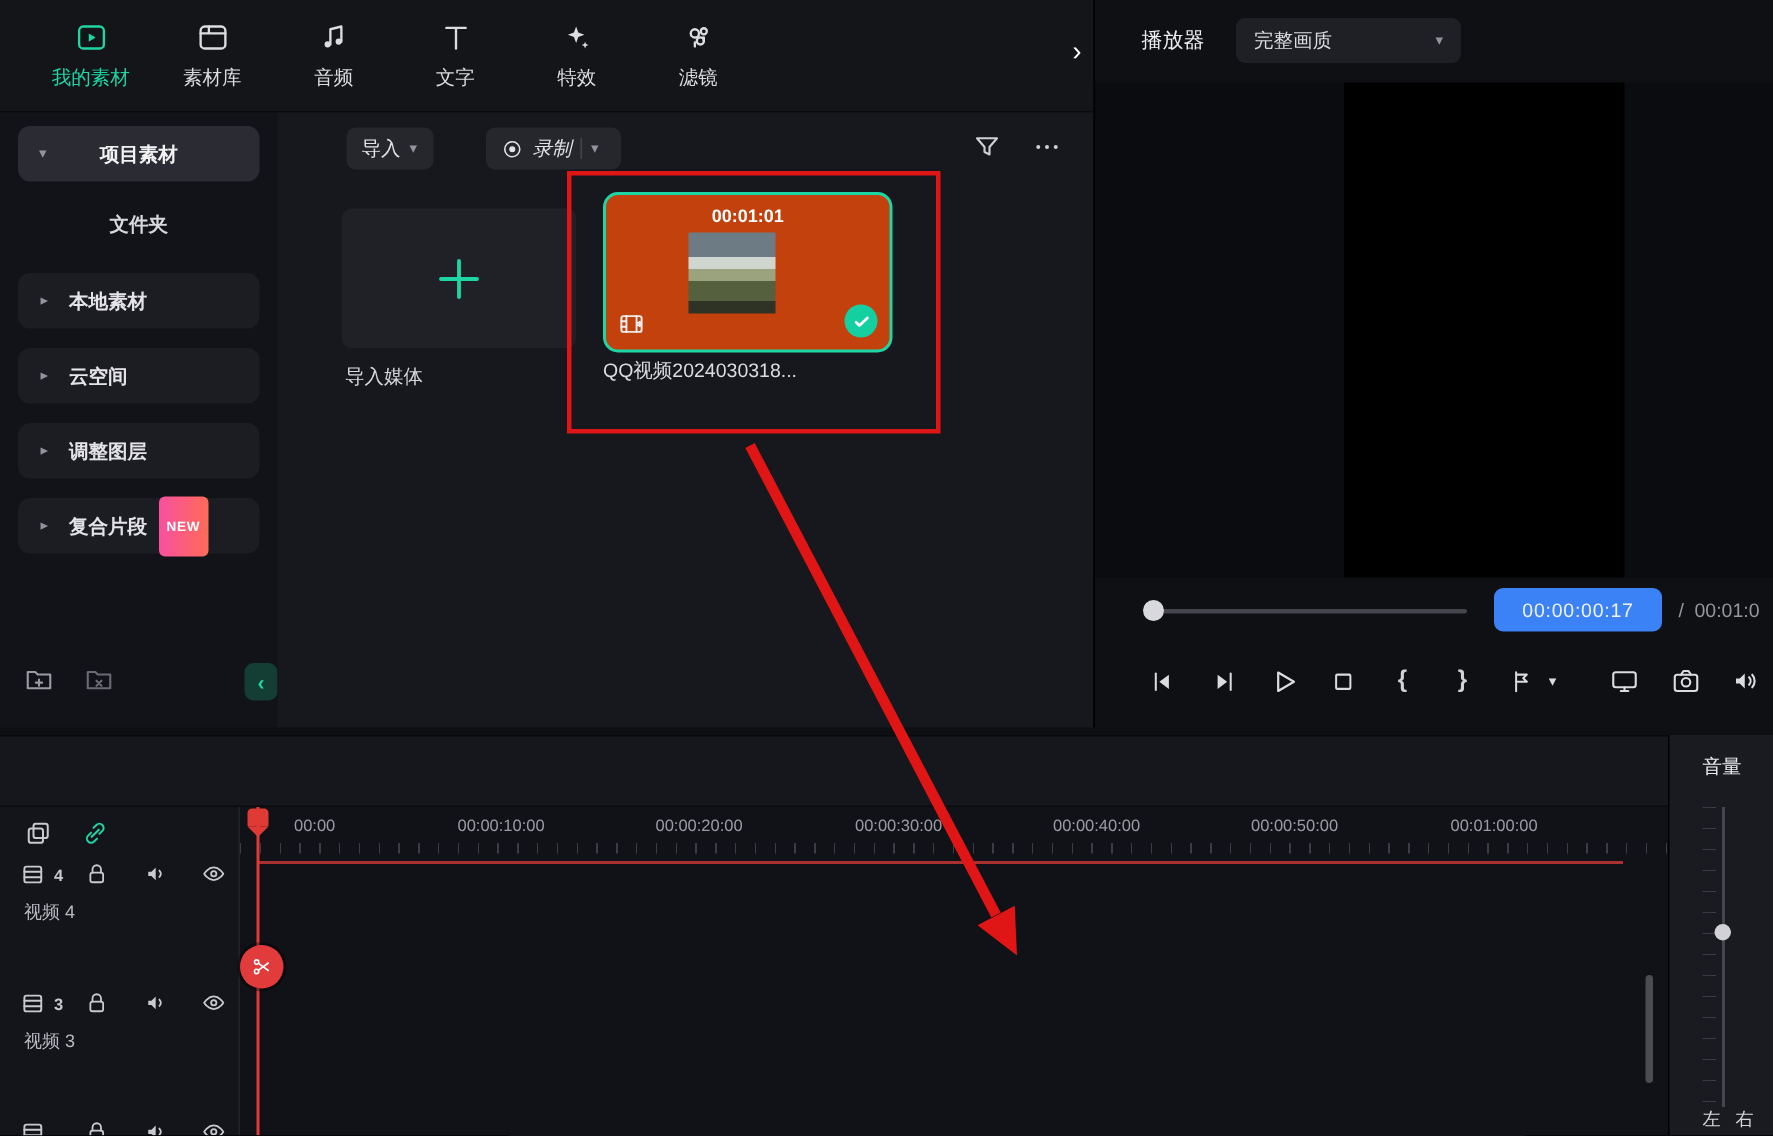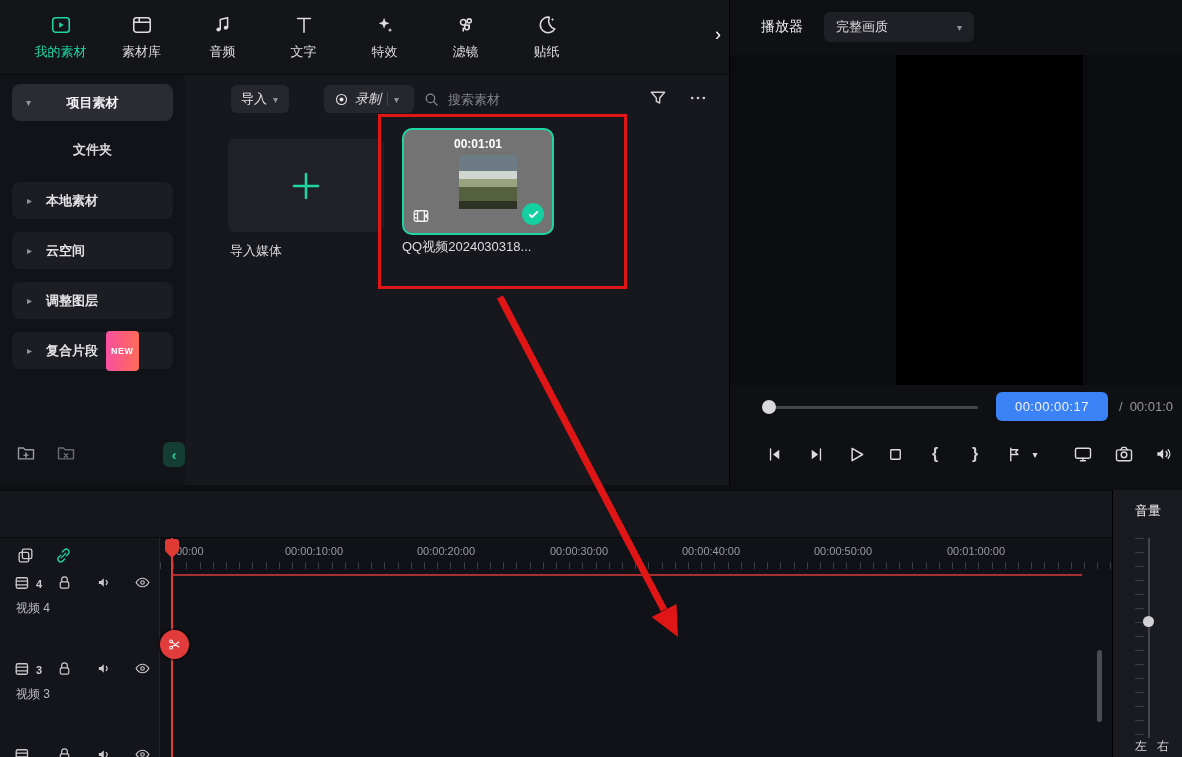--- a/index.html
+++ b/index.html
@@ -47,22 +47,22 @@
               display:flex; align-items:center; gap:6px; padding:0 10px; color:#e3e3e7; }
   .pill-sep { width:1px; height:14px; background:#44454c; }
   .searchbox { position:absolute; left:238px; top:10px; height:28px; display:flex; align-items:center; gap:8px; color:#8b8c93; }
   .searchbox input { background:transparent; border:none; outline:none; color:#cfcfd4;
                      font-family:inherit; font-size:13px; width:140px; }
   .searchbox input::placeholder { color:#84858c; }
   .media-tool-ic { position:absolute; top:13px; width:22px; height:22px; color:#cfcfd4; }
   .import-card { position:absolute; left:43px; top:64px; width:156px; height:93px;
                  background:#202127; border-radius:6px; display:flex; align-items:center; justify-content:center; }
   .import-label { position:absolute; left:45px; top:167px; color:#d8d8dc; }
-  .video-card { position:absolute; left:217px; top:53px; width:152px; height:107px;
-                background:#737373; border:2px solid #1ed6a4; border-radius:10px; overflow:hidden; }
+  .video-card { position:absolute; left:217px; top:53px; width:193px; height:107px;
+                background:#c2410c; border:2px solid #1ed6a4; border-radius:10px; overflow:hidden; }
   .vc-duration { position:absolute; left:0; top:7px; width:100%; text-align:center;
                  font-size:12px; font-weight:bold; color:#fff; }
   .vc-thumb { position:absolute; left:55px; top:25px; width:58px; height:54px;
               background:linear-gradient(180deg,#6d7b85 0 30%,#cfd6cf 30% 45%,#9aa37e 45% 60%,#55603f 60% 85%,#2e3326 85% 100%); }
   .vc-film { position:absolute; left:8px; bottom:8px; width:18px; height:18px; color:#eef0f2; }
   .vc-check { position:absolute; right:8px; bottom:8px; width:22px; height:22px; border-radius:50%;
               background:#14cfa0; display:flex; align-items:center; justify-content:center; }
   .vc-title { position:absolute; left:217px; top:163px; width:170px; color:#dcdce0;
               white-space:nowrap; overflow:hidden; }
 
@@ -97,21 +97,21 @@
   .mix-ticks { position:absolute; left:22px; top:48px; width:9px; height:200px;
                background:repeating-linear-gradient(180deg,#3b3c43 0 1px,transparent 1px 14px); }
   .mix-track { position:absolute; left:35px; top:48px; width:2px; height:200px; background:#45464d; }
   .mix-knob { position:absolute; left:30px; top:126px; width:11px; height:11px; border-radius:50%; background:#d2d2d6; }
   .mix-lbl { position:absolute; top:248px; font-size:12px; color:#d6d6da; }
 
   
   .timeline { position:absolute; left:0; top:538px; width:1112px; height:219px; background:#111217; overflow:hidden; }
   .track-col { position:absolute; left:0; top:0; width:160px; height:219px; background:#14151a;
                border-right:1px solid #222329; }
-  .ruler-label { position:absolute; top:7px; font-size:11px; color:#9b9ca3; white-space:nowrap; }
+  .ruler-label { position:absolute; top:7px; font-size:11px; color:#9b9ca3; white-space:nowrap;margin-left:20px; }
   .ruler-ticks { position:absolute; left:160px; top:24px; width:952px; height:7px;
                  background:repeating-linear-gradient(90deg,#3c3d44 0 1px,transparent 1px 13.2px); }
   .render-line { position:absolute; left:172px; top:36px; width:910px; height:2px; background:#a83030; }
   .hdr-ic { position:absolute; width:20px; height:20px; color:#c9c9ce; }
   .trk-num { position:absolute; font-size:11px; font-weight:bold; color:#c9c9ce; }
   .trk-label { position:absolute; left:16px; font-size:12px; color:#b9bac0; white-space:nowrap; }
 
   .clip { position:absolute; left:200px; top:106px; width:892px; height:80px;
           border:1px solid #eceff1; border-radius:3px; overflow:hidden; background:#20232a; z-index:5; }
   .clip-video { position:relative; height:57px;
@@ -204,29 +204,20 @@
       <span class="ticon">
         <svg class="ic" viewBox="0 0 24 24" width="22" height="22">
             <circle cx="9" cy="9" r="3"></circle>
             <circle cx="15.5" cy="7.5" r="2.2"></circle>
             <circle cx="13" cy="14.5" r="2.6"></circle>
             <path d="M9 15.5v3M15.5 12v2.5"></path>
           </svg>
       </span>
       <span class="tlabel">滤镜</span>
     </div>
-    <div class="tab">
-      <span class="ticon">
-        <svg class="ic" viewBox="0 0 24 24" width="22" height="22">
-            <path d="M14.5 3.5a8.5 8.5 0 1 0 6 12.8A9.5 9.5 0 0 1 14.5 3.5z"></path>
-            <path d="M18 4l.5 1.5L20 6l-1.5.5L18 8l-.5-1.5L16 6l1.5-.5z" fill="currentColor" stroke="none"></path>
-          </svg>
-      </span>
-      <span class="tlabel">贴纸</span>
-    </div>
     <div class="nav-more">›</div>
   </div>
 
   <div class="sidebar">
     <div class="project-btn">
       <span class="caret-sm" style="position:absolute;left:14px;">▾</span>
       <span>项目素材</span>
     </div>
     <div class="folders-label">文件夹</div>
 
@@ -271,29 +262,20 @@
     <div class="pill-btn" style="left:139px;width:90px;font-style:italic;">
       <span>
         <svg class="ic" viewBox="0 0 24 24" width="15" height="15">
             <circle cx="12" cy="12" r="8"></circle>
             <circle cx="12" cy="12" r="3.2" fill="currentColor" stroke="none"></circle>
           </svg>
       </span>
       <span>录制</span>
       <span class="pill-sep"></span>
       <span class="caret-sm">▾</span>
-    </div>
-    <div class="searchbox">
-      <span>
-        <svg class="ic" viewBox="0 0 24 24" width="17" height="17">
-            <circle cx="10.5" cy="10.5" r="6"></circle>
-            <path d="M15 15l5 5"></path>
-          </svg>
-      </span>
-      <input class="search-input" placeholder="搜索素材" style="">
     </div>
     <span class="media-tool-ic" style="left:463px;">
       <svg class="ic" viewBox="0 0 24 24" width="20" height="20">
           <path d="M4 5h16l-6 7v6l-4-2v-4z"></path>
         </svg>
     </span>
     <span class="media-tool-ic" style="left:503px;">
       <svg class="ic" viewBox="0 0 24 24" width="20" height="20">
           <circle cx="5" cy="12" r="1.6" fill="currentColor" stroke="none"></circle>
           <circle cx="12" cy="12" r="1.6" fill="currentColor" stroke="none"></circle>

